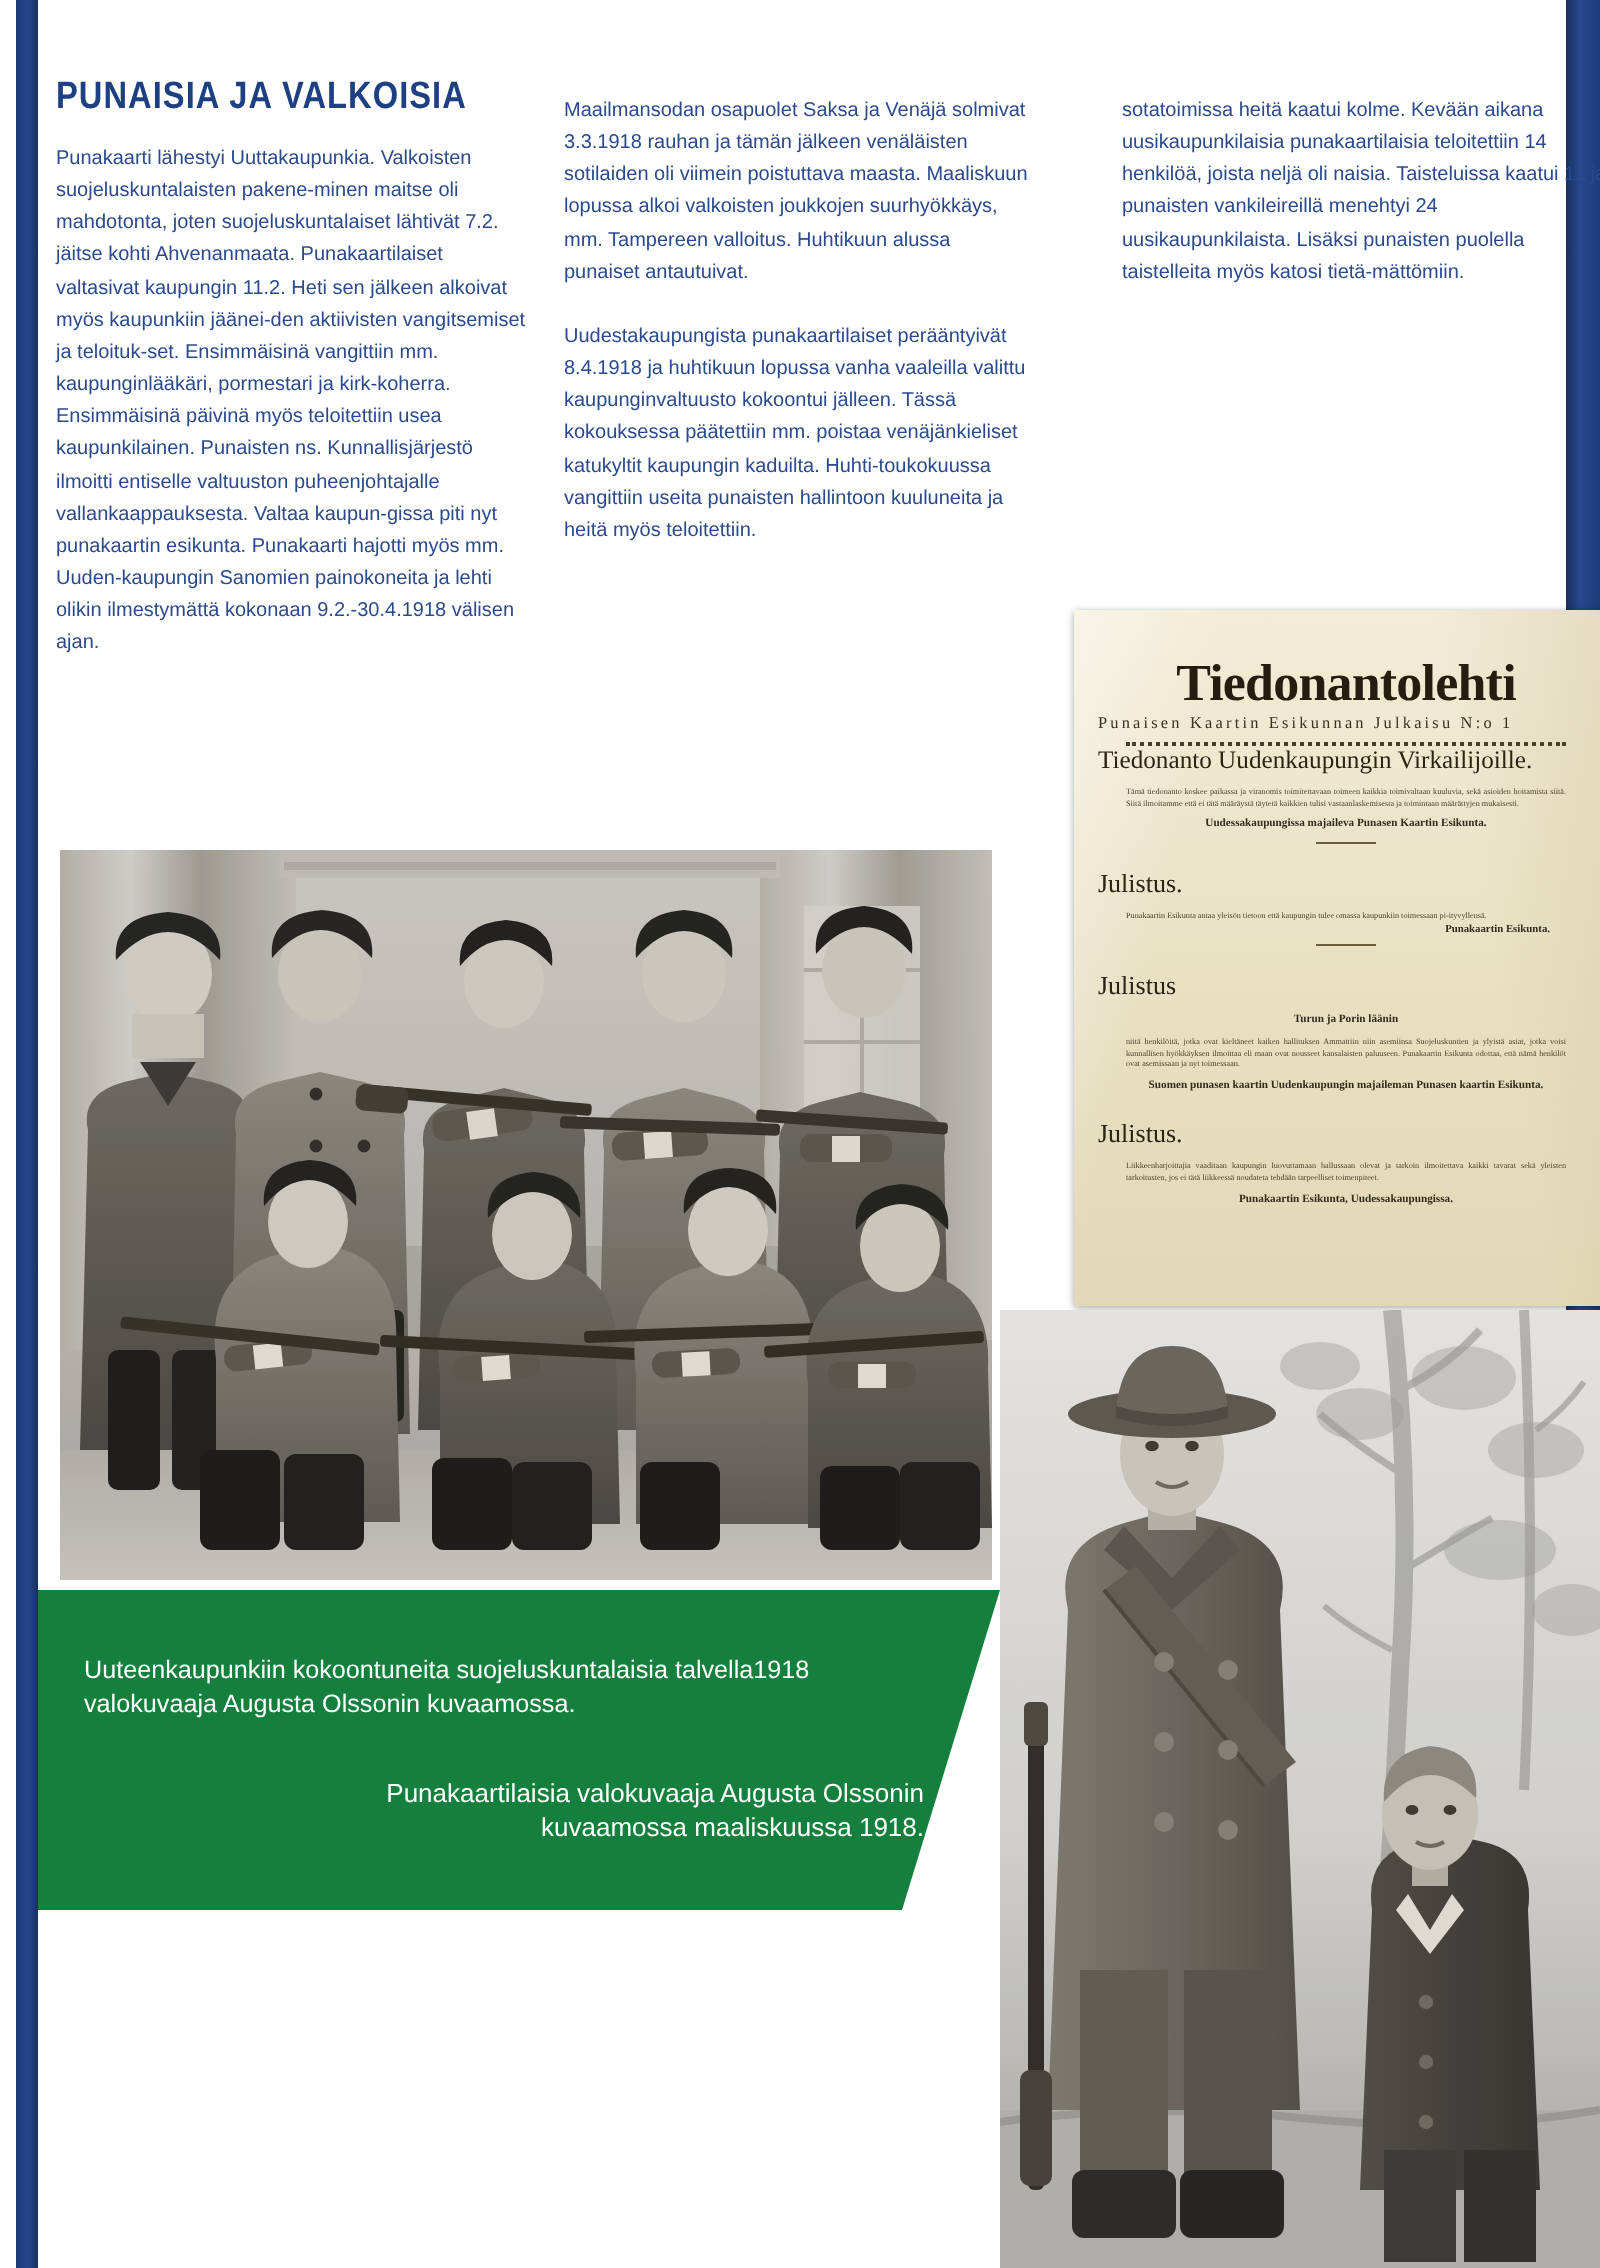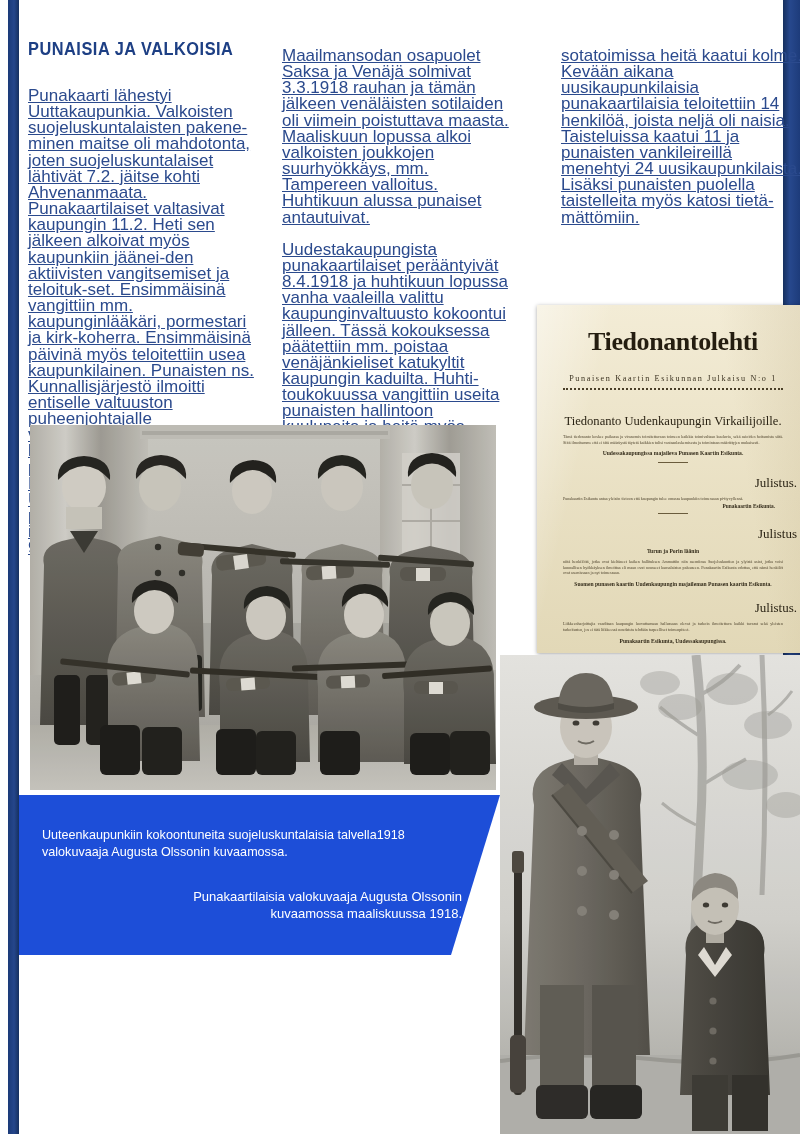--- a/index.html
+++ b/index.html
@@ -57,27 +57,26 @@
     font-family: "Liberation Sans Narrow", "Liberation Sans", sans-serif;
     transform: scaleX(0.86);
     transform-origin: left center;
     white-space: nowrap;
   }
 
   
   .col {
     position: absolute;
     color: #2b4a8d;
-    font-size: 17px;
+    font-size: 10px;
     line-height: 16.15px;
     text-align: left;
-    text-decoration: underline;
   }
   .col p { margin: 0 0 16px 0; }
-  .col-1 { left: 28px;  top: 88px;  width: 236px; }
+  .col-1 { left: 28px;  top: 72px;  width: 236px; }
   .col-2 { left: 282px; top: 48px;  width: 232px; }
   .col-3 { left: 561px; top: 48px;  width: 242px; }
 
   
   .photo-group {
     position: absolute;
     left: 30px;
     top: 425px;
     width: 466px;
     height: 365px;
@@ -119,41 +118,41 @@
   .clip-title {
     text-align: center;
     font-family: "Liberation Serif", serif;
     font-weight: bold;
     font-size: 26px;
     letter-spacing: -0.4px;
     margin-top: 12px;
     color: #241d10;
   }
   .clip-sub {
-    text-align: center;
+    text-align: left;
     font-family: "Liberation Serif", serif;
     font-size: 8.2px;
     letter-spacing: 1.6px;
-    margin-top: 17px;
+    margin-top: 0;
     color: #3a3120;
   }
   .clip-rule {
     margin: 5px 14px 0 14px;
     border-top: 2px dotted #4a3f28;
   }
   .clip-h2 {
-    text-align: center;
+    text-align: left;
     font-family: "Liberation Serif", serif;
     font-size: 12.6px;
     line-height: 15px;
-    margin-top: 24px;
+    margin-top: 0;
     color: #2b2415;
   }
   .clip-h3 {
-    text-align: right;
+    text-align: left;
     font-family: "Liberation Serif", serif;
     font-size: 13px;
     margin-top: 12px;
     color: #2b2415;
   }
   .clip-body {
     font-family: "Liberation Serif", serif;
     font-size: 4.1px;
     line-height: 5.6px;
     text-align: justify;
@@ -191,21 +190,21 @@
     color: #332b1a;
   }
 
   
   .caption-panel {
     position: absolute;
     left: 19px;
     top: 795px;
     width: 481px;
     height: 160px;
-    background: #1d4ed8;
+    background: #15803d;
     clip-path: polygon(0 0, 481px 0, 432px 160px, 0 160px);
     color: #ffffff;
   }
   .caption-1 {
     position: absolute;
     left: 23px;
     top: 32px;
     width: 420px;
     font-size: 12.6px;
     line-height: 17px;

